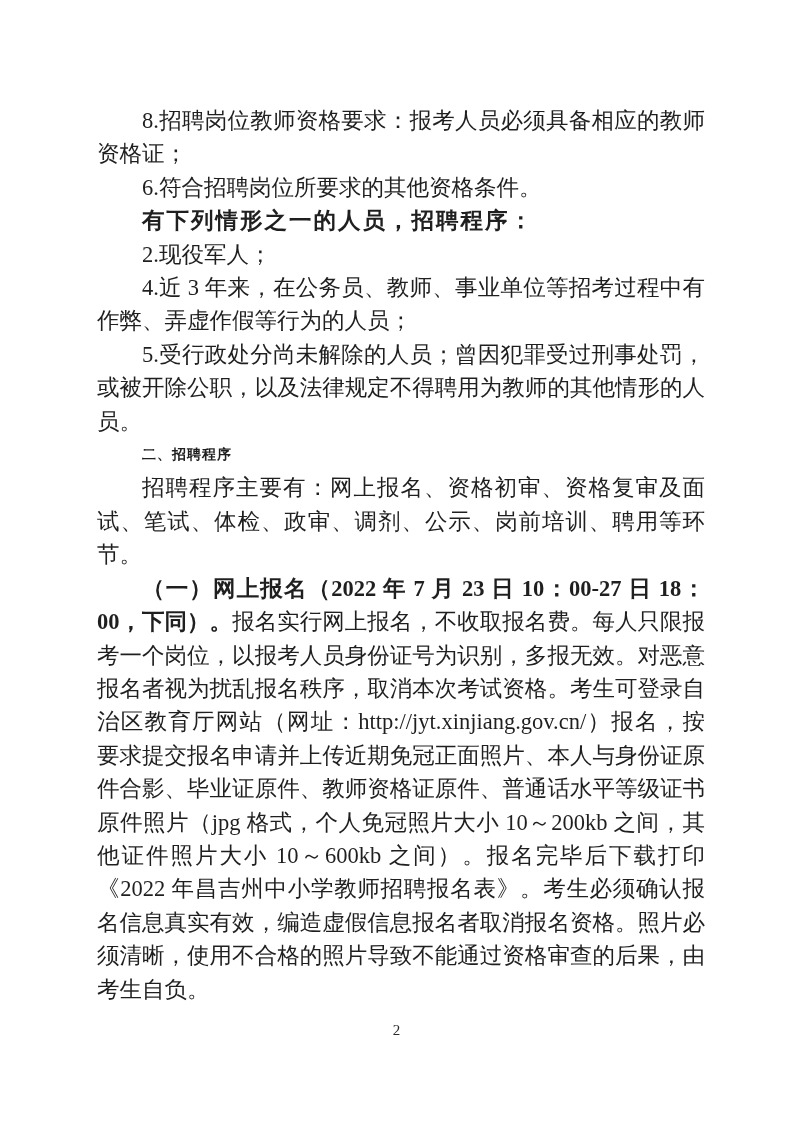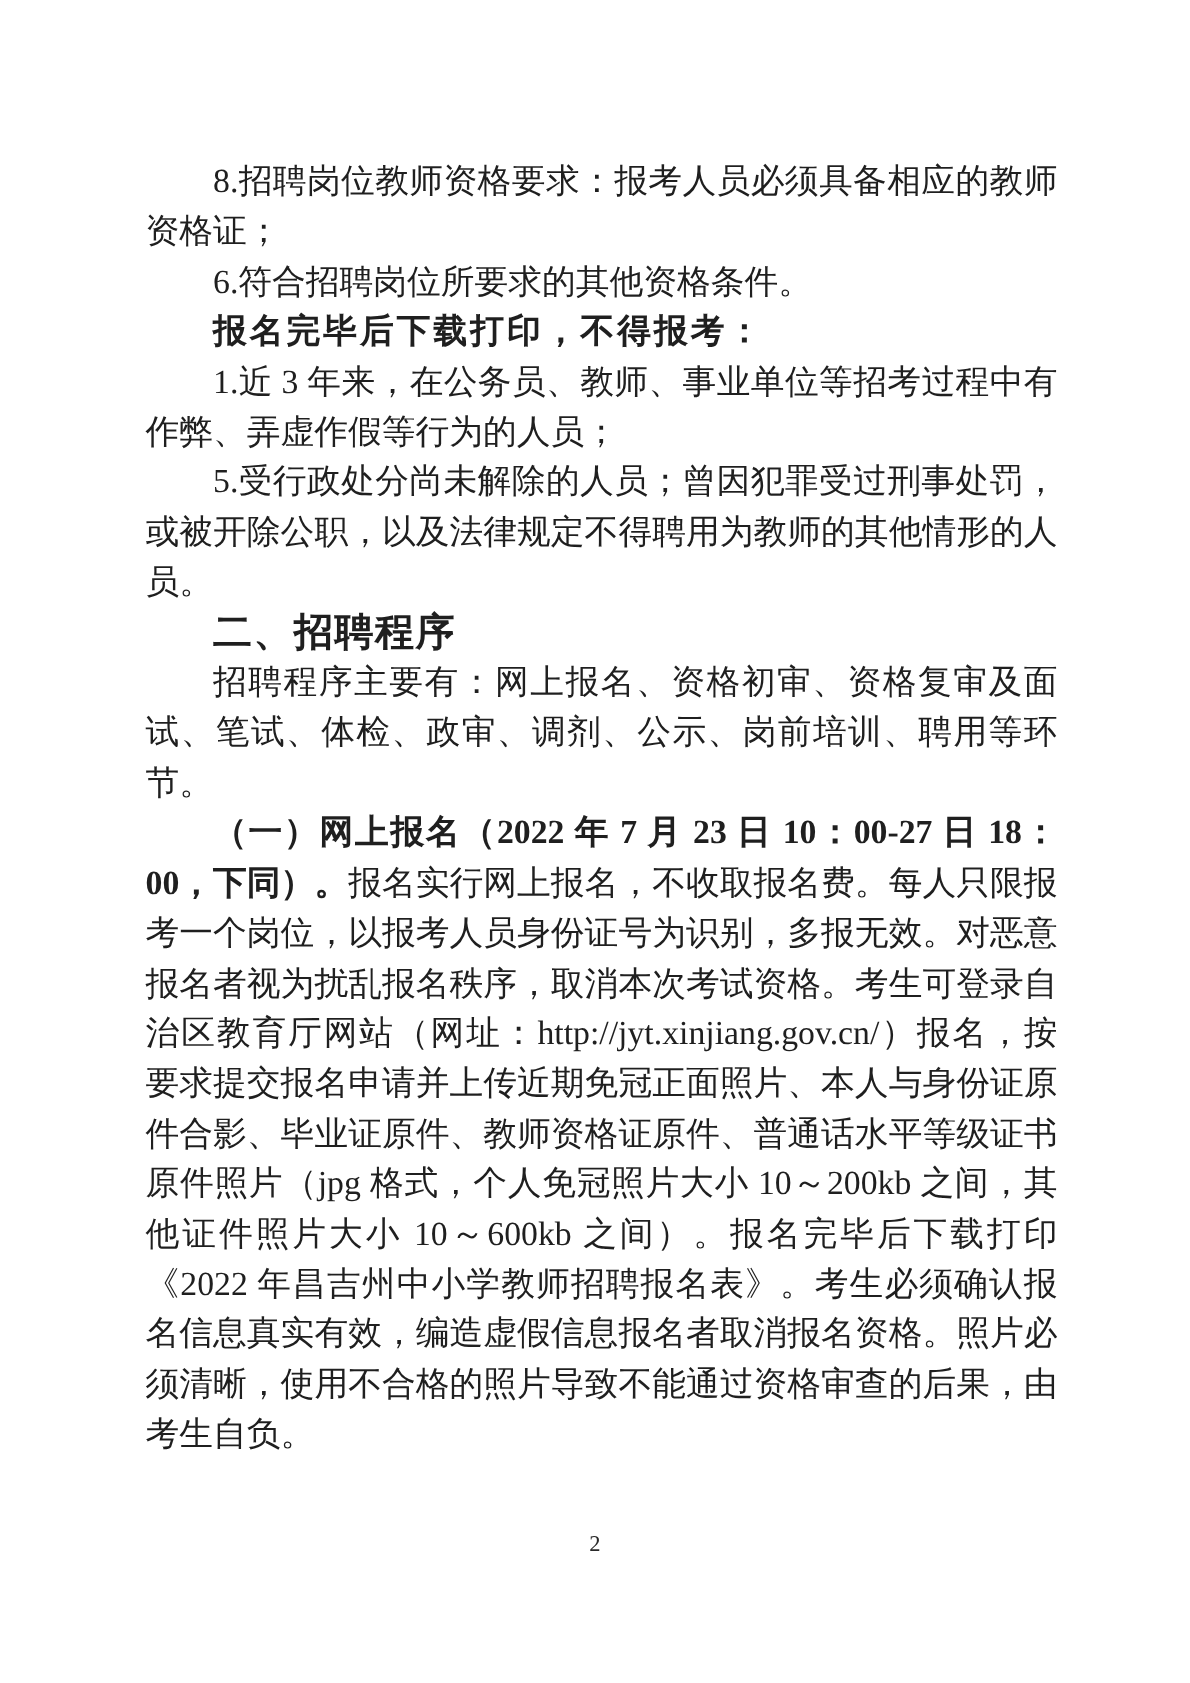--- a/index.html
+++ b/index.html
@@ -31,21 +31,21 @@
     text-align: justify;
     text-justify: inter-character;
   }
   .bold {
     font-weight: 700;
     margin-top: 20px;
   }
   .hei-heading {
     font-weight: 700;
     font-family: "Liberation Sans", "DejaVu Sans", sans-serif;
-    font-size: 26px;
+    font-size: 14px;
     letter-spacing: 1px;
   }
   .kai-bold {
     font-weight: 700;
     letter-spacing: 2px;
   }
   .footer {
     position: absolute;
     left: 0;
     top: 1022px;
@@ -59,26 +59,27 @@
 </head>
 <body>
 
 <div class="page">
   <div class="doc-body">
 
     <p>8.招聘岗位教师资格要求：报考人员必须具备相应的教师资格证；</p>
 
     <p>6.符合招聘岗位所要求的其他资格条件。</p>
 
-    <p class="kai-bold">报名完毕后下载打印，不得报考：</p>
+    <p class="kai-bold">有下列情形之一的人员，招聘程序：</p>
 
 
+    <p>2.现役军人；</p>
 
 
-    <p>1.近 3 年来，在公务员、教师、事业单位等招考过程中有作弊、弄虚作假等行为的人员；</p>
+    <p>4.近 3 年来，在公务员、教师、事业单位等招考过程中有作弊、弄虚作假等行为的人员；</p>
 
     <p>5.受行政处分尚未解除的人员；曾因犯罪受过刑事处罚，或被开除公职，以及法律规定不得聘用为教师的其他情形的人员。</p>
 
 
     <p class="hei-heading">二、招聘程序</p>
 
     <p>招聘程序主要有：网上报名、资格初审、资格复审及面试、笔试、体检、政审、调剂、公示、岗前培训、聘用等环节。</p>
 
     <p><span class="bold">（一）网上报名（2022 年 7 月 23 日 10：00-27 日 18：00，下同）。</span><span>报名实行网上报名，不收取报名费。每人只限报考一个岗位，以报考人员身份证号为识别，多报无效。对恶意报名者视为扰乱报名秩序，取消本次考试资格。考生可登录自治区教育厅网站（网址：http://jyt.xinjiang.gov.cn/）报名，按要求提交报名申请并上传近期免冠正面照片、本人与身份证原件合影、毕业证原件、教师资格证原件、普通话水平等级证书原件照片（jpg 格式，个人免冠照片大小 10～200kb 之间，其他证件照片大小 10～600kb 之间）。报名完毕后下载打印《2022 年昌吉州中小学教师招聘报名表》。考生必须确认报名信息真实有效，编造虚假信息报名者取消报名资格。照片必须清晰，使用不合格的照片导致不能通过资格审查的后果，由考生自负。</span></p>
 

